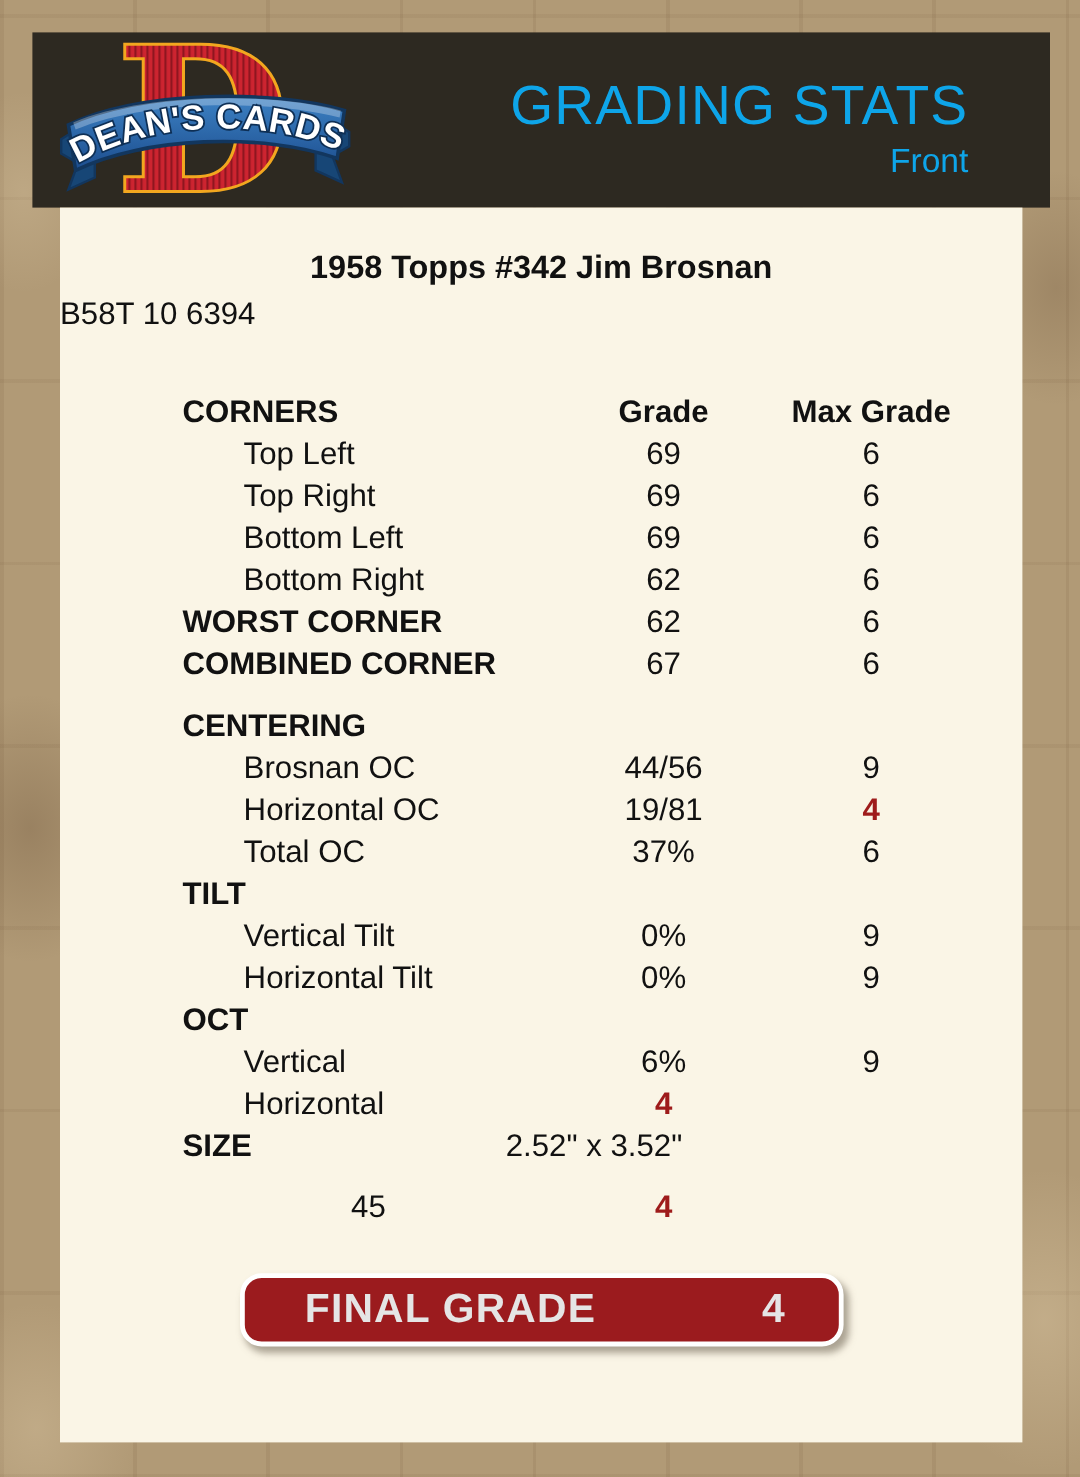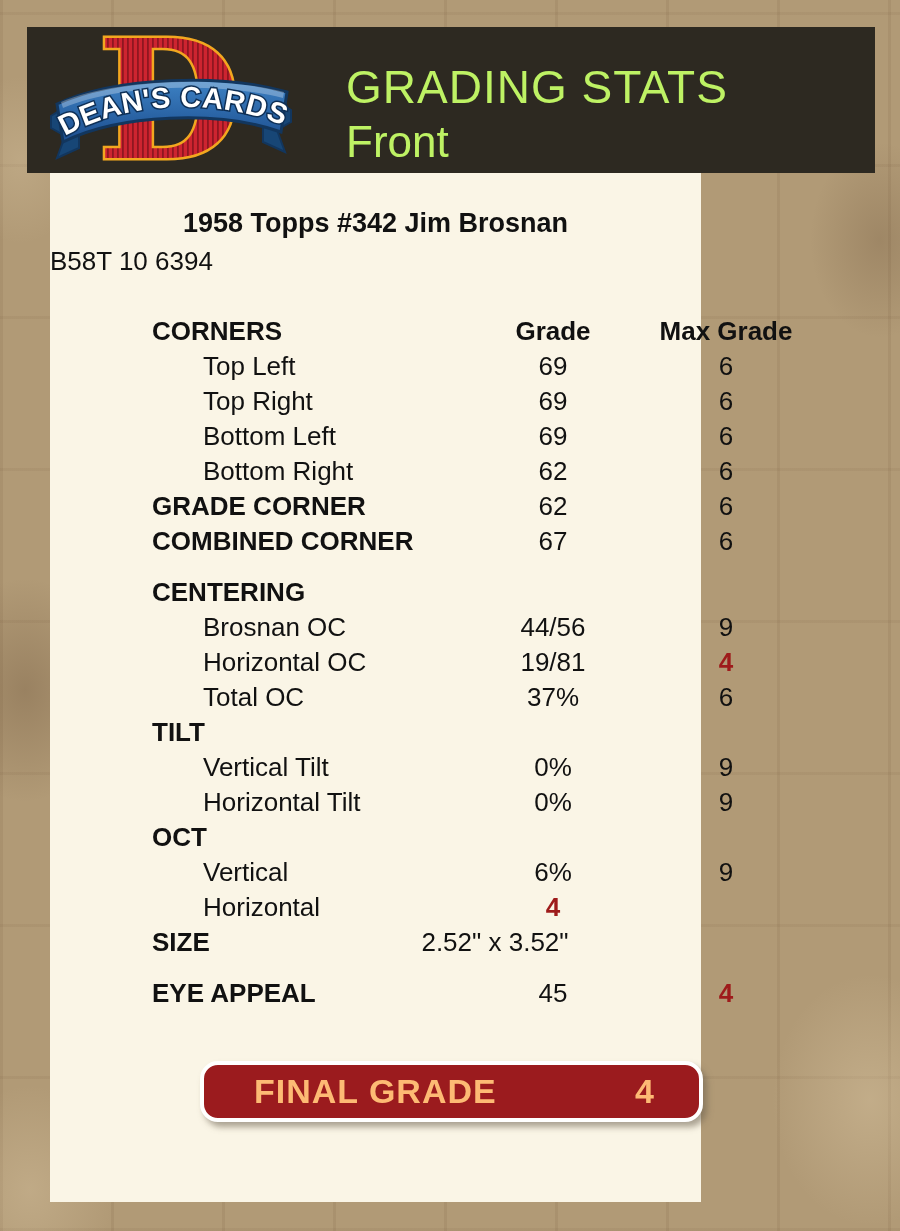--- a/index.html
+++ b/index.html
@@ -14,44 +14,44 @@
       radial-gradient(ellipse 90px 120px at 20px 160px,   rgba(226,207,172,0.25),rgba(226,207,172,0) 70%),
       repeating-linear-gradient(90deg, rgba(120,92,62,0.14) 0 3px, rgba(120,92,62,0) 3px 111px),
       repeating-linear-gradient(0deg,  rgba(120,92,62,0.10) 0 3px, rgba(120,92,62,0) 3px 152px),
       #b19a76;
   }
   .header-bar {
     position:absolute; left:27px; top:27px; width:848px; height:146px;
     background:#2d2921;
   }
   .logo { position:absolute; left:20px; top:3px; width:248px; height:140px; }
-  .titles { position:absolute; left:319px; top:0; width:480px; text-align:left; color:#bef264; }
+  .titles { position:absolute; left:300px; top:0; width:480px; text-align:right; color:#0ea5e9; }
   .h-title { margin-top:37px; line-height:1; font-size:46px; letter-spacing:1px; }
-  .h-sub   { margin-top:10px; line-height:1; font-size:44px; }
+  .h-sub   { margin-top:10px; line-height:1; font-size:28px; }
   .panel {
-    position:absolute; left:50px; top:173px; width:651px; height:1029px;
+    position:absolute; left:50px; top:173px; width:802px; height:1029px;
     background:#faf5e6; color:#111;
   }
   .card-title { margin:37px 0 0 0; text-align:center; font-size:27px; font-weight:bold; line-height:1; }
   .card-code  { margin-top:11px; font-size:26px; line-height:1; }
-  .stats { position:absolute; left:102px; top:141px; width:656px; font-size:26px; }
+  .stats { position:absolute; left:102px; top:153px; width:656px; font-size:26px; }
   .row { display:grid; grid-template-columns:310px 182px 164px; height:35px; align-items:center; }
   .row.gap { margin-top:16px; }
   .c-label { white-space:nowrap; }
   .c-value, .c-max { text-align:center; white-space:nowrap; }
   .bold { font-weight:bold; }
   .indent { padding-left:51px; }
   .red { color:#9e1b1b; font-weight:bold; }
   .shift-left { position:relative; left:-58px; }
   .final-grade {
     position:absolute; left:150px; top:888px; width:503px; height:61px; box-sizing:border-box;
     background:#9b1b1e; border:4px solid #ffffff; border-radius:18px;
     box-shadow:4px 5px 6px rgba(105,95,78,0.55);
     display:flex; align-items:center; justify-content:space-between;
-    padding:0 44px 0 50px; color:#fdba74; font-weight:bold; font-size:34px;
+    padding:0 44px 0 50px; color:#e5e5e5; font-weight:bold; font-size:34px;
     letter-spacing:1px; cursor:pointer;
   }
 </style>
 </head>
 <body>
 
 <div class="header-bar">
   <svg class="logo" viewBox="0 0 248 140" aria-hidden="true">
     <defs>
       <pattern id="pin" width="5" height="6" patternUnits="userSpaceOnUse">
@@ -104,21 +104,21 @@
           <div class="c-label indent">Bottom Left</div>
           <div class="c-value">69</div>
           <div class="c-max">6</div>
         </div>
         <div class="row">
           <div class="c-label indent">Bottom Right</div>
           <div class="c-value">62</div>
           <div class="c-max">6</div>
         </div>
         <div class="row">
-          <div class="c-label bold">GRADE CORNER</div>
+          <div class="c-label bold">WORST CORNER</div>
           <div class="c-value">62</div>
           <div class="c-max">6</div>
         </div>
         <div class="row">
           <div class="c-label bold">COMBINED CORNER</div>
           <div class="c-value">67</div>
           <div class="c-max">6</div>
         </div>
         <div class="row gap">
           <div class="c-label bold">CENTERING</div>
@@ -168,21 +168,20 @@
         <div class="row">
           <div class="c-label indent">Horizontal</div>
           <div class="c-max red">4</div>
         </div>
         <div class="row">
           <div class="c-label bold">SIZE</div>
           <div class="c-value shift-left">2.52" x 3.52"</div>
           <div class="c-max"></div>
         </div>
         <div class="row gap">
-          <div class="c-label bold">EYE APPEAL</div>
           <div class="c-value">45</div>
           <div class="c-max red">4</div>
         </div>
       </div>
   </div>
 
   <div class="final-grade">
     <span>FINAL GRADE</span>
     <span>4</span>
   </div>

